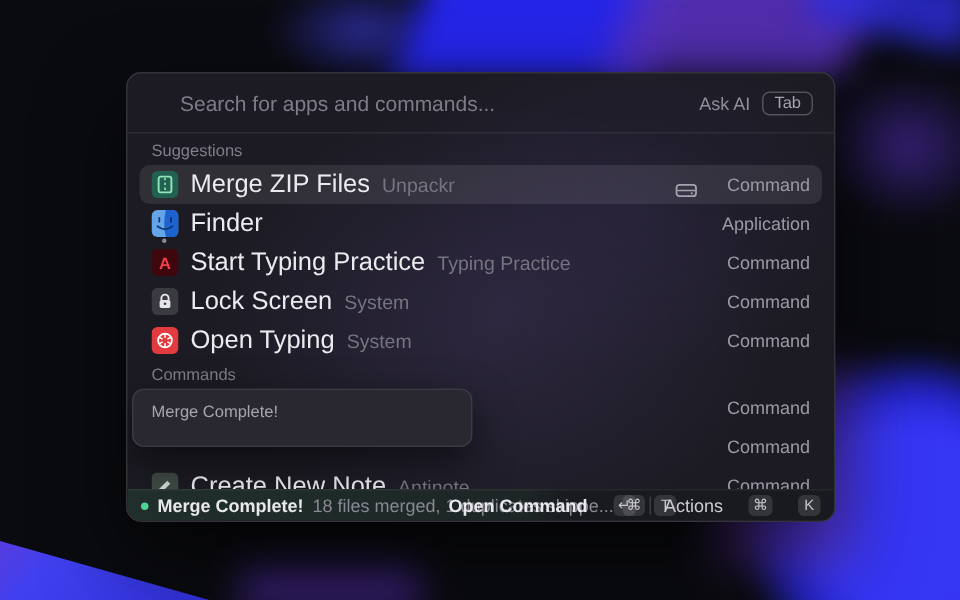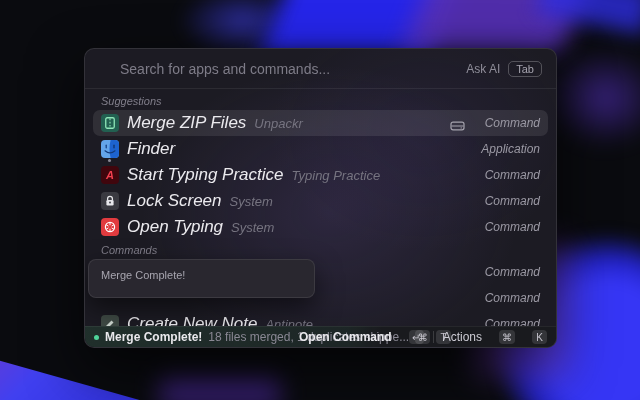--- a/index.html
+++ b/index.html
@@ -33,33 +33,33 @@
 
   .searchbar { height:40px; display:flex; align-items:center; padding:0 14px;
     border-bottom:1px solid rgba(255,255,255,.07); }
   .searchbar input { flex:1; background:transparent; border:none; outline:none;
     font-family:"Liberation Sans",sans-serif; font-size:14px; color:#e9e8ec;margin-left:21px; }
   .searchbar input::placeholder { color:#7e7c88; }
   .askai { font-size:12px; color:#8f8d99; margin-right:8px; }
   .keycap-outline { font-size:11px; color:#a5a3ae; border:1px solid rgba(255,255,255,.24);
     border-radius:5px; padding:1px 7px; }
 
-  .content { padding-top:2px;font-style:italic; }
+  .content { padding-top:2px; }
   .sec-header { font-size:11px; color:#807e8a; padding:4px 16px 3px; }
 
   .row { height:26px; display:flex; align-items:center; gap:8px;
     margin:0 8px; padding:0 8px; border-radius:7px; }
   .row.selected { background:rgba(255,255,255,.09); }
   .icn { width:18px; height:18px; flex:0 0 18px; position:relative; display:flex; }
   .icn svg { width:18px; height:18px; display:block; }
   .run-dot { position:absolute; left:7px; bottom:-4px; width:3px; height:3px;
     border-radius:50%; background:#8a8894; }
   .title { font-size:17px; color:#ebeaee; white-space:nowrap; }
   .subtitle { font-size:13px; color:#767480; white-space:nowrap; }
-  .right { margin-left:auto; display:flex; align-items:center; gap:20px; }
+  .right { margin-left:auto; display:flex; align-items:flex-end; gap:20px; }
   .type { font-size:12px; color:#9b99a4; }
 
   
   .tooltip { position:absolute; left:3px; top:210px; width:227px; z-index:5;
     background:#29272f; border:1px solid rgba(255,255,255,.09); border-radius:8px;
     padding:9px 12px 10px; box-shadow:0 10px 26px rgba(0,0,0,.55); }
   .tooltip .tt-title { font-size:11px; color:#a7a5af; margin-bottom:6px; }
   .tooltip .tt-body { font-size:12px; color:#e8e7ec; line-height:1.35; }
 
   

